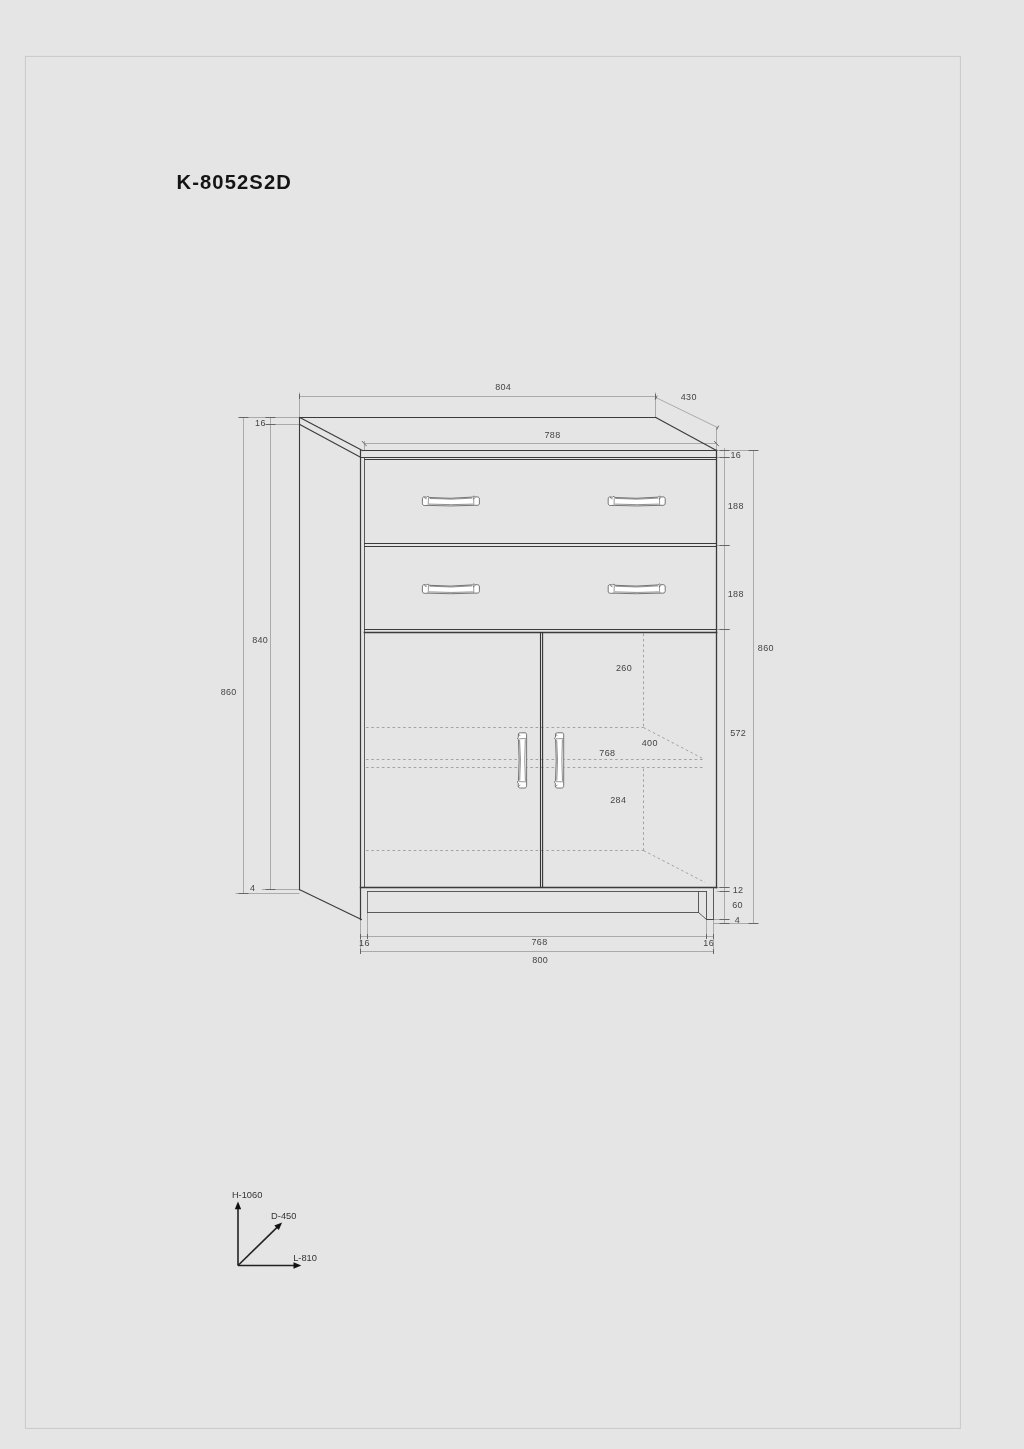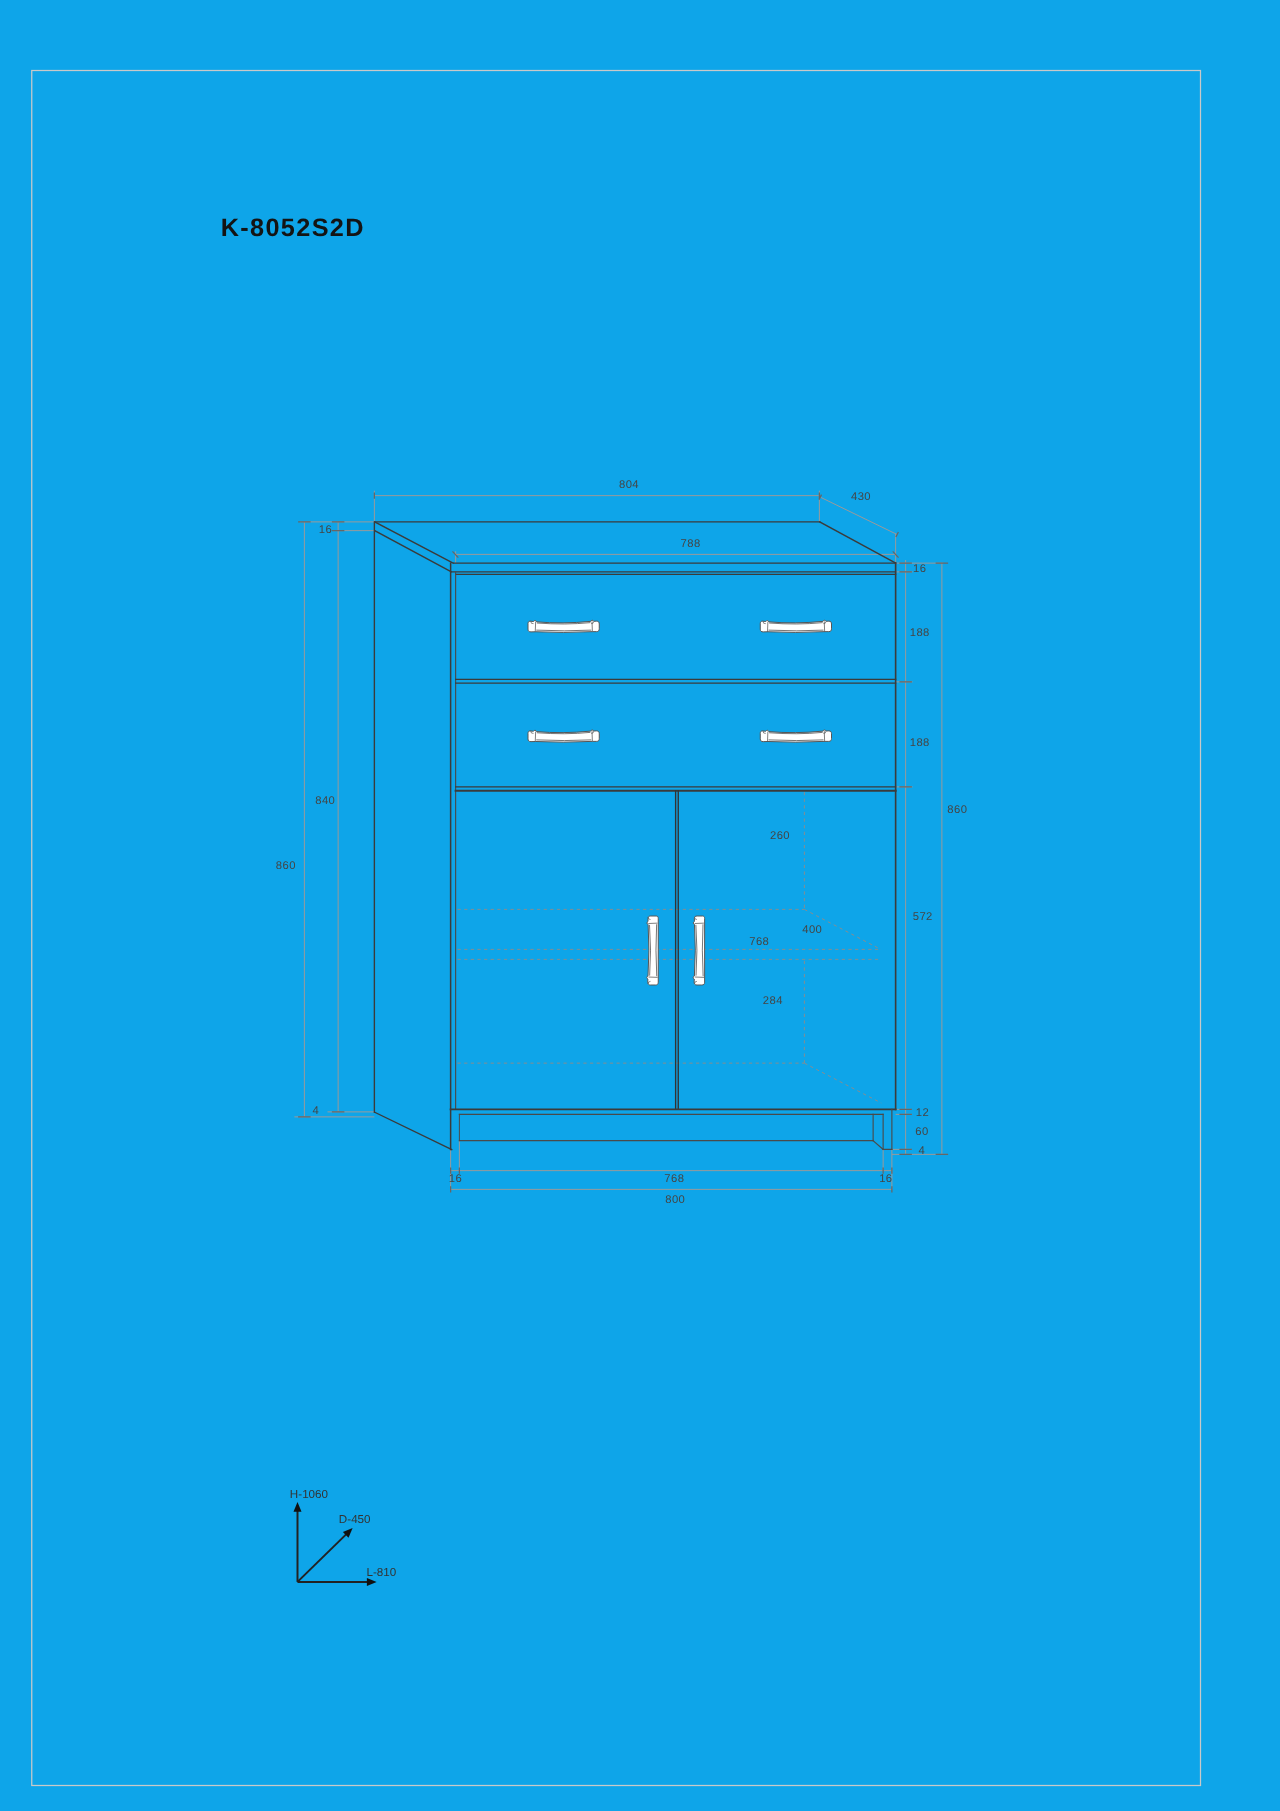--- a/index.html
+++ b/index.html
@@ -1,16 +1,16 @@
 <!DOCTYPE html>
 <html><head>
 <meta charset="utf-8">
 <style>
   html,body{margin:0;padding:0;background:#ffffff;}
-  #page{position:relative;width:1024px;height:1449px;background:#0ea5e9;overflow:hidden;
+  #page{position:relative;width:1024px;height:1449px;background:#e5e5e5;overflow:hidden;
         font-family:"Liberation Sans", sans-serif;text-align:center;}
   svg{position:absolute;left:0;top:0;}
   text{font-family:"Liberation Sans", sans-serif;}
 </style>
 </head>
 <body>
 <div id="page">
 <svg width="1024" height="1449" viewBox="0 0 1024 1449">
 
   <rect x="25.4" y="56.4" width="935" height="1372" fill="none" stroke="#c9c9c9" stroke-width="1"></rect>

